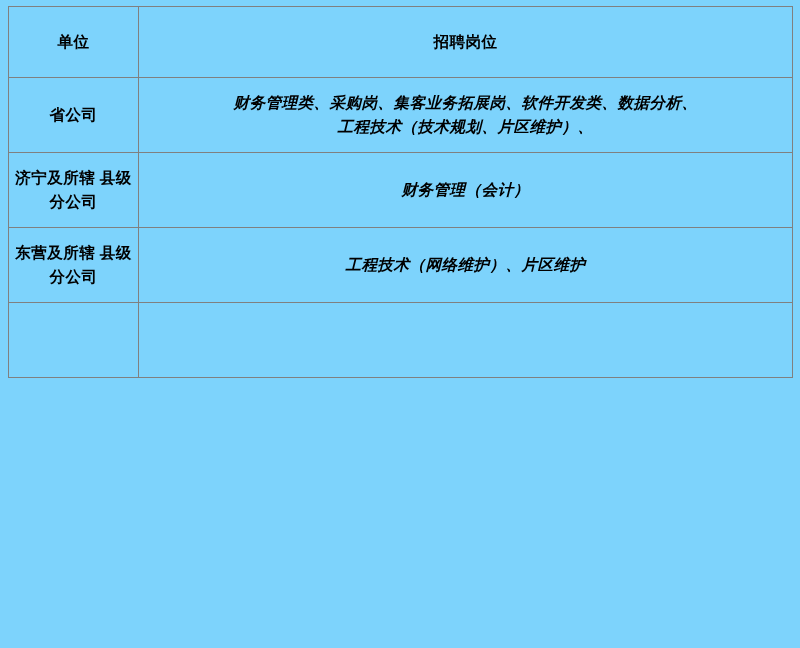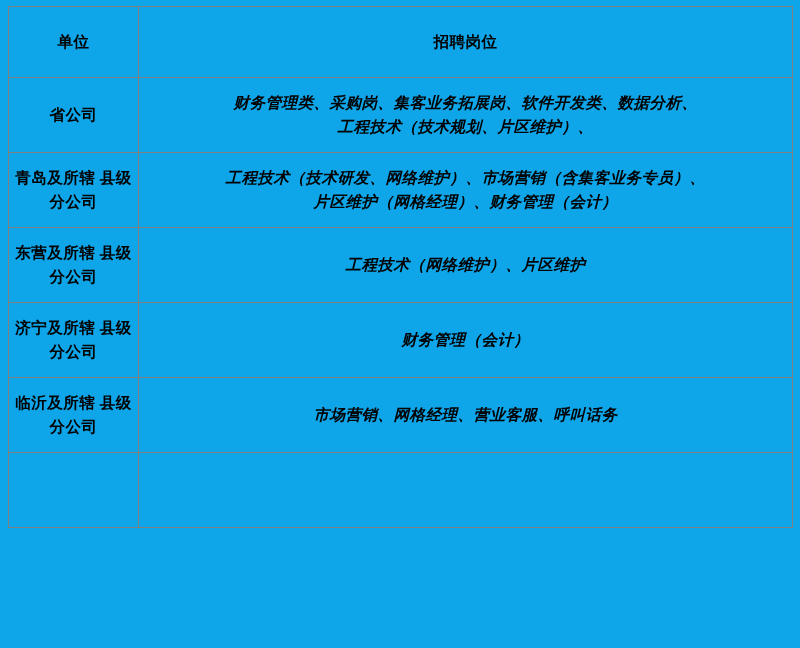--- a/index.html
+++ b/index.html
@@ -12,21 +12,21 @@
     height: 648px;
     font-family: "Liberation Serif", "DejaVu Serif", serif;
     color: #000000;
   }
   .page {
     width: 800px;
     height: 648px;
     position: relative;
     box-sizing: border-box;
     padding: 6px 8px 6px 8px;
-    background: #0ea5e9;
+    background: #7dd3fc;
   }
   table.recruit-table {
     width: 784px;
     border-collapse: collapse;
     table-layout: fixed;
     margin: 0 auto;
   }
   table.recruit-table td,
   table.recruit-table th {
     border: 1px solid #808080;
@@ -85,62 +85,43 @@
       <tr class="row-tall">
         <td class="unit-cell">
           <span class="line">省公司</span>
         </td>
         <td class="post-cell">
           <span class="line">财务管理类、采购岗、集客业务拓展岗、软件开发类、数据分析、</span>
           <span class="line">工程技术（技术规划、片区维护）、</span>
         </td>
       </tr>
 
+
       <tr class="row-tall">
         <td class="unit-cell">
-          <span class="line">青岛及所辖</span>
+          <span class="line">济宁及所辖</span>
           <span class="line">县级分公司</span>
         </td>
         <td class="post-cell">
-          <span class="line">工程技术（技术研发、网络维护）、市场营销（含集客业务专员）、</span>
-          <span class="line">片区维护（网格经理）、财务管理（会计）</span>
+          <span class="line">财务管理（会计）</span>
         </td>
       </tr>
 
       <tr class="row-tall">
         <td class="unit-cell">
           <span class="line">东营及所辖</span>
           <span class="line">县级分公司</span>
         </td>
         <td class="post-cell">
           <span class="line">工程技术（网络维护）、片区维护</span>
         </td>
       </tr>
 
-      <tr class="row-tall">
-        <td class="unit-cell">
-          <span class="line">济宁及所辖</span>
-          <span class="line">县级分公司</span>
-        </td>
-        <td class="post-cell">
-          <span class="line">财务管理（会计）</span>
-        </td>
-      </tr>
 
 
-
-      <tr class="row-tall">
-        <td class="unit-cell">
-          <span class="line">临沂及所辖</span>
-          <span class="line">县级分公司</span>
-        </td>
-        <td class="post-cell">
-          <span class="line">市场营销、网格经理、营业客服、呼叫话务</span>
-        </td>
-      </tr>
 
 
       <tr class="row-tall">
         <td class="unit-cell">
           
           
         </td>
         <td class="post-cell">
           
         </td>

